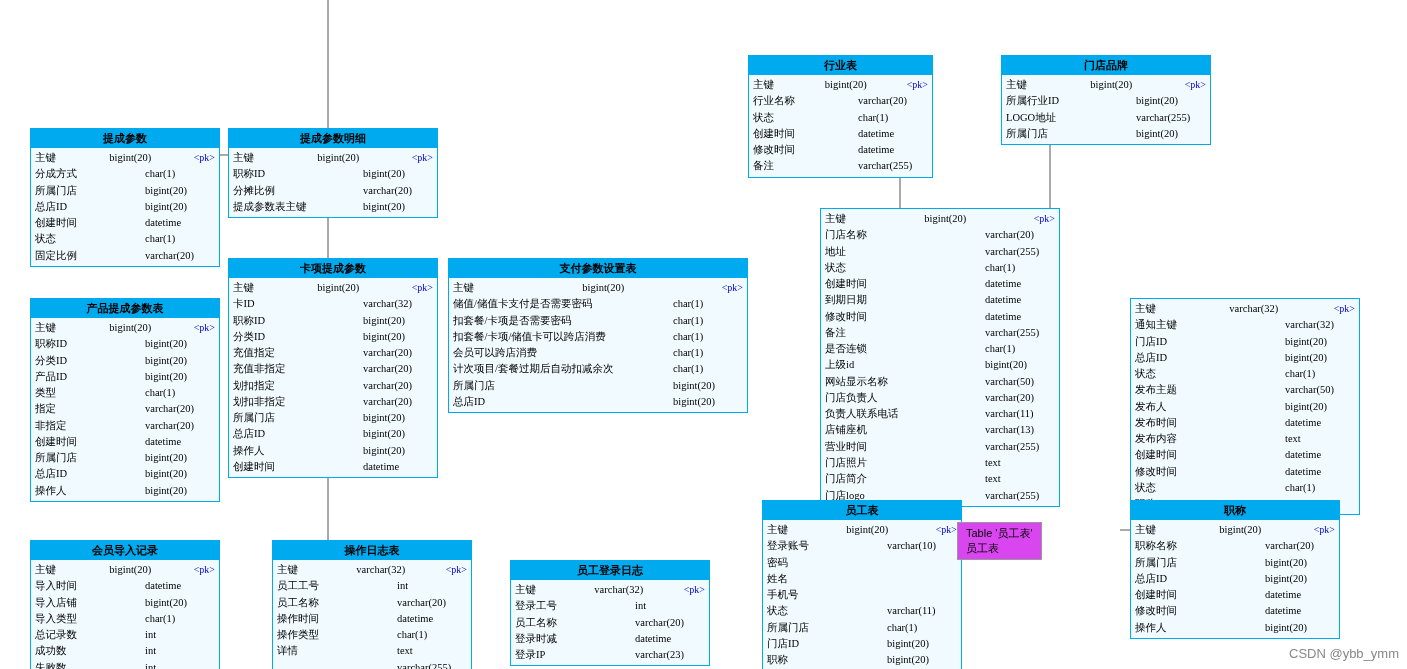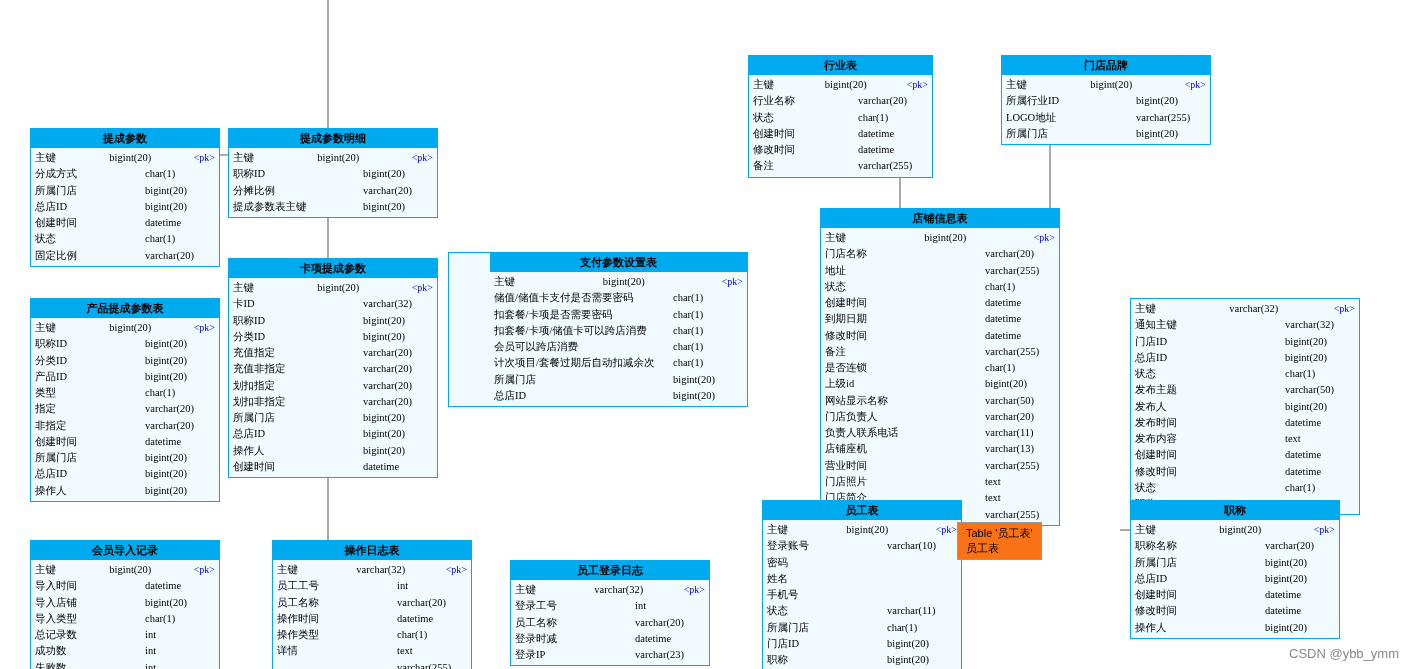--- a/index.html
+++ b/index.html
@@ -42,21 +42,21 @@
       gap: 8px;
       white-space: nowrap;
       line-height: 1.55;
       font-size: 10.5px;
     }
     .db-table .table-row .col1 { min-width: 60px; }
     .db-table .table-row .col2 { min-width: 70px; }
     .db-table .table-row .col3 { color: #0000cc; font-size: 10px; }
     .tooltip-box {
       position: absolute;
-      background: #f97316;
+      background: #d946ef;
       border: 1px solid #999;
       padding: 3px 8px;
       font-size: 11px;
       z-index: 100;
       white-space: nowrap;
     }
     .watermark {
       position: absolute;
       bottom: 8px;
       right: 8px;
@@ -202,21 +202,21 @@
           <span class="col1">操作人</span>
           <span class="col2">bigint(20)</span>
         </div>
       <div class="table-row">
           <span class="col1">创建时间</span>
           <span class="col2">datetime</span>
         </div>
     </div>
   </div>
 
-  <div class="db-table" style="left:448px;top:252px;min-width:300px;padding-left:41px;">
+  <div class="db-table" style="left:448px;top:258px;min-width:300px;">
     <div class="table-header">支付参数设置表</div>
     <div class="table-body">
       <div class="table-row">
           <span class="col1">主键</span>
           <span class="col2">bigint(20)</span>
           <span class="col3">&lt;pk&gt;</span>
         </div>
       <div class="table-row">
           <span class="col1">储值/储值卡支付是否需要密码</span>
           <span class="col2">char(1)</span>
@@ -444,21 +444,20 @@
           <span class="col2">varchar(255)</span>
         </div>
       <div class="table-row">
           <span class="col1">所属门店</span>
           <span class="col2">bigint(20)</span>
         </div>
     </div>
   </div>
 
   <div class="db-table" style="left:820px;top:208px;min-width:240px;">
-    <div class="table-header">店铺信息表</div>
     <div class="table-body">
       <div class="table-row">
           <span class="col1">主键</span>
           <span class="col2">bigint(20)</span>
           <span class="col3">&lt;pk&gt;</span>
         </div>
       <div class="table-row">
           <span class="col1">门店名称</span>
           <span class="col2">varchar(20)</span>
         </div>

